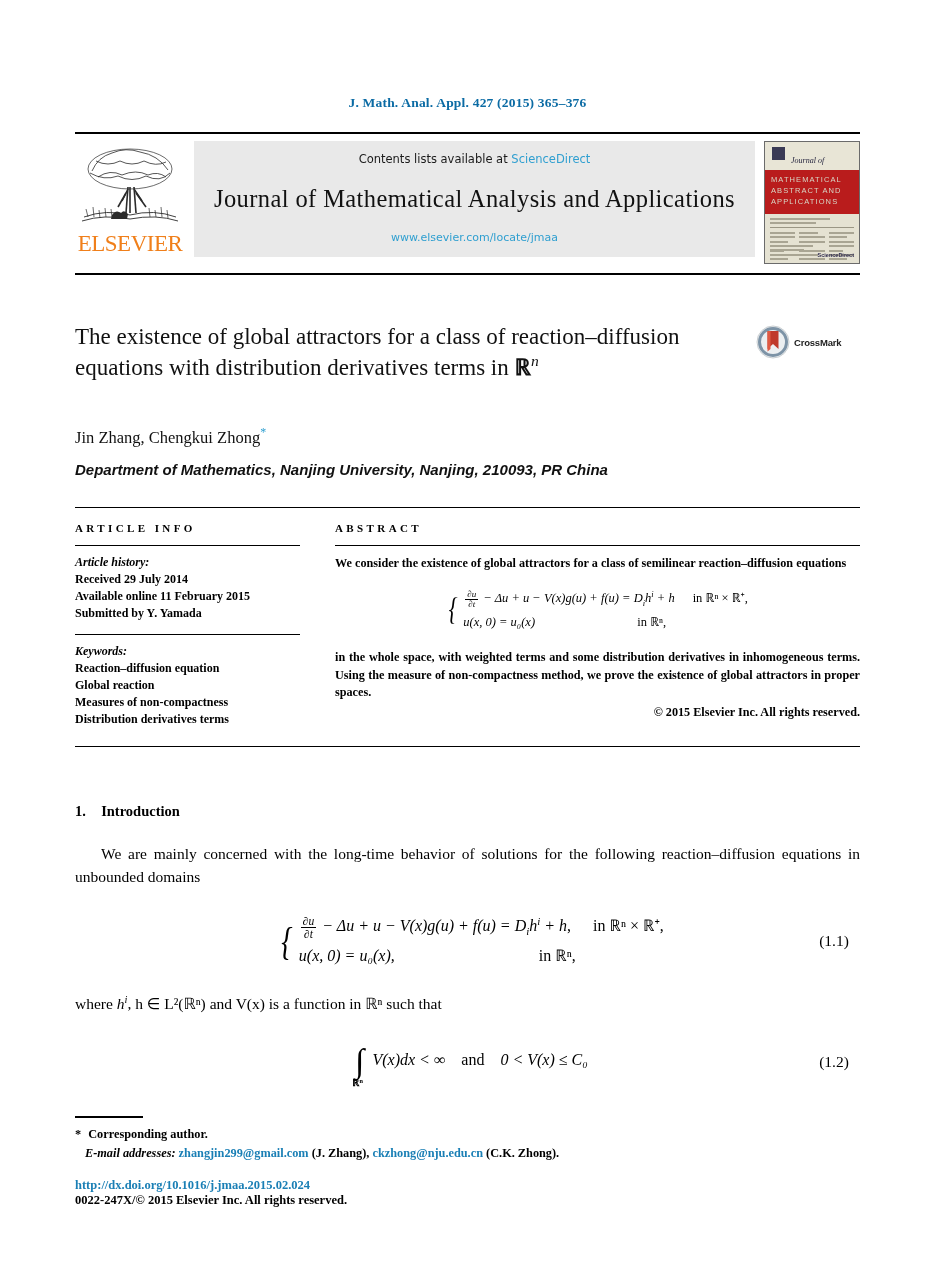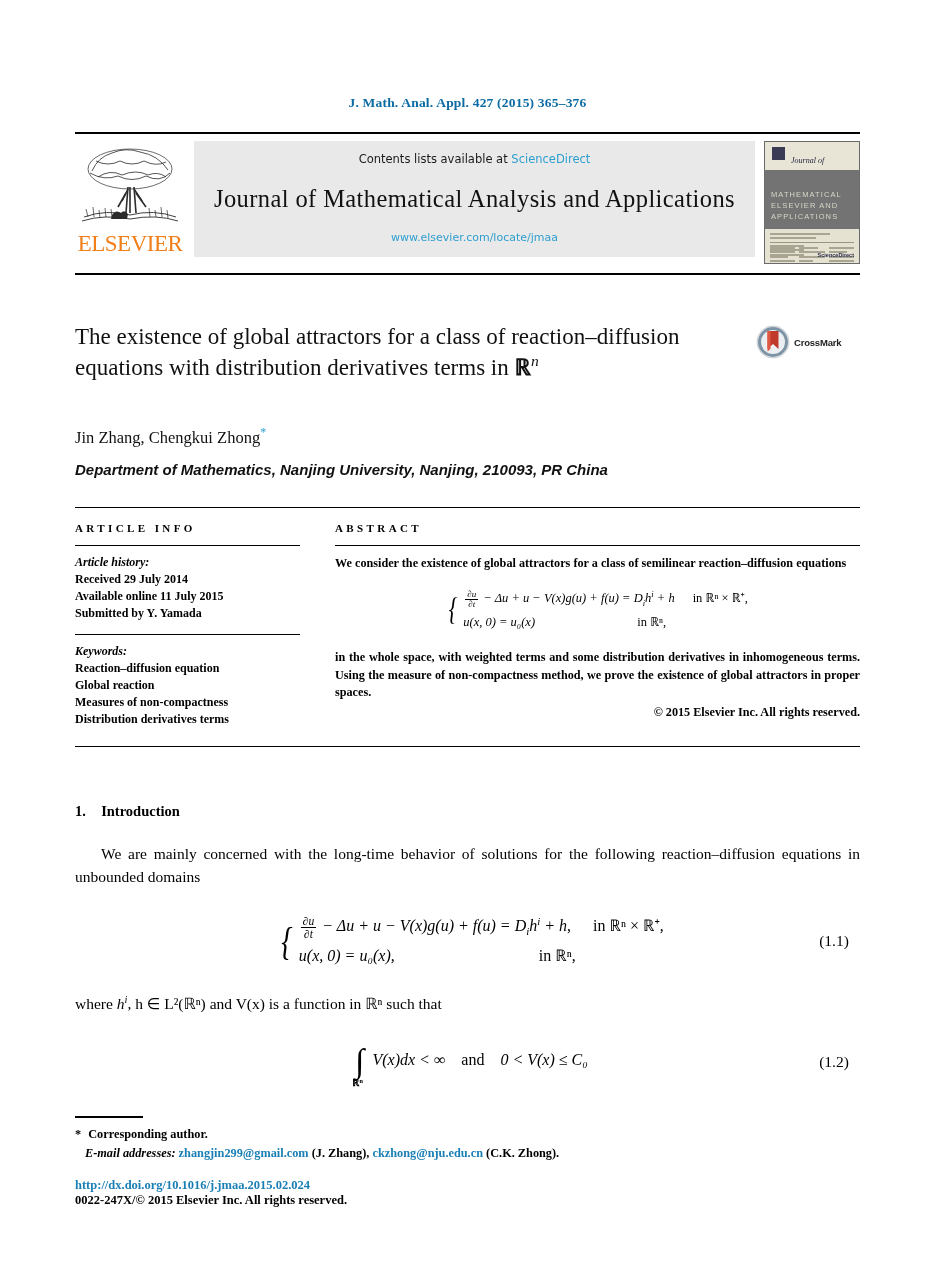--- a/index.html
+++ b/index.html
@@ -114,23 +114,23 @@
   }
   .cv-script {
     position: absolute; left: 26px; top: 14px;
     font-family: "Liberation Serif", serif;
     font-style: italic;
     font-size: 8px;
     color: #23233d;
     text-align: center;
   }
   .cv-band {
-    background: #737373;
+    background: #b91c1c;
     color: #d8d6c6;
-    padding: 20px 6px 6px 6px;
+    padding: 5px 6px 6px 6px;
     font-family: "Liberation Sans", sans-serif;
     font-size: 7.5px;
     letter-spacing: 1.1px;
     line-height: 1.45;
   }
   .cv-body { padding: 4px 5px; }
   .cv-rule { height: 1px; background: #9a9684; margin: 3px 0; }
   .cv-cols { display: flex; gap: 4px; margin-top: 4px; }
   .cv-col { flex: 1; }
   .cv-ln { height: 2px; background: #a9a593; margin-bottom: 2.4px; }
@@ -421,21 +421,21 @@
       <div class="journal-url">www.elsevier.com/locate/jmaa</div>
     </div>
 
     <div class="cover-thumb">
       <div class="cv-top">
         <div class="cv-logo"></div>
         <div class="cv-script">Journal of</div>
       </div>
       <div class="cv-band">
         <div>MATHEMATICAL</div>
-        <div>ELSEVIER AND</div>
+        <div>ABSTRACT AND</div>
         <div>APPLICATIONS</div>
       </div>
       <div class="cv-body">
         <div class="cv-ln sh"></div>
         <div class="cv-ln shr"></div>
         <div class="cv-rule"></div>
         <div class="cv-cols">
           <div class="cv-col">
             <div class="cv-ln"></div>
             <div class="cv-ln"></div>
@@ -500,21 +500,21 @@
       <span class="cm-word">CrossMark</span>
     </div>
   </div>
 
   <div class="info-abstract">
     <div class="col-info">
       <div class="sect-label">ARTICLE INFO</div>
       <div class="hr-thin"></div>
       <div class="grp-title">Article history:</div>
       <div class="info-line">Received 29 July 2014</div>
-      <div class="info-line">Available online 11 July 2015</div>
+      <div class="info-line">Available online 11 February 2015</div>
       <div class="info-line">Submitted by Y. Yamada</div>
       <div class="hr-thin2"></div>
       <div class="grp-title">Keywords:</div>
       <div class="info-line">Reaction–diffusion equation</div>
       <div class="info-line">Global reaction</div>
       <div class="info-line">Measures of non-compactness</div>
       <div class="info-line">Distribution derivatives terms</div>
     </div>
 
     <div class="col-abs">

